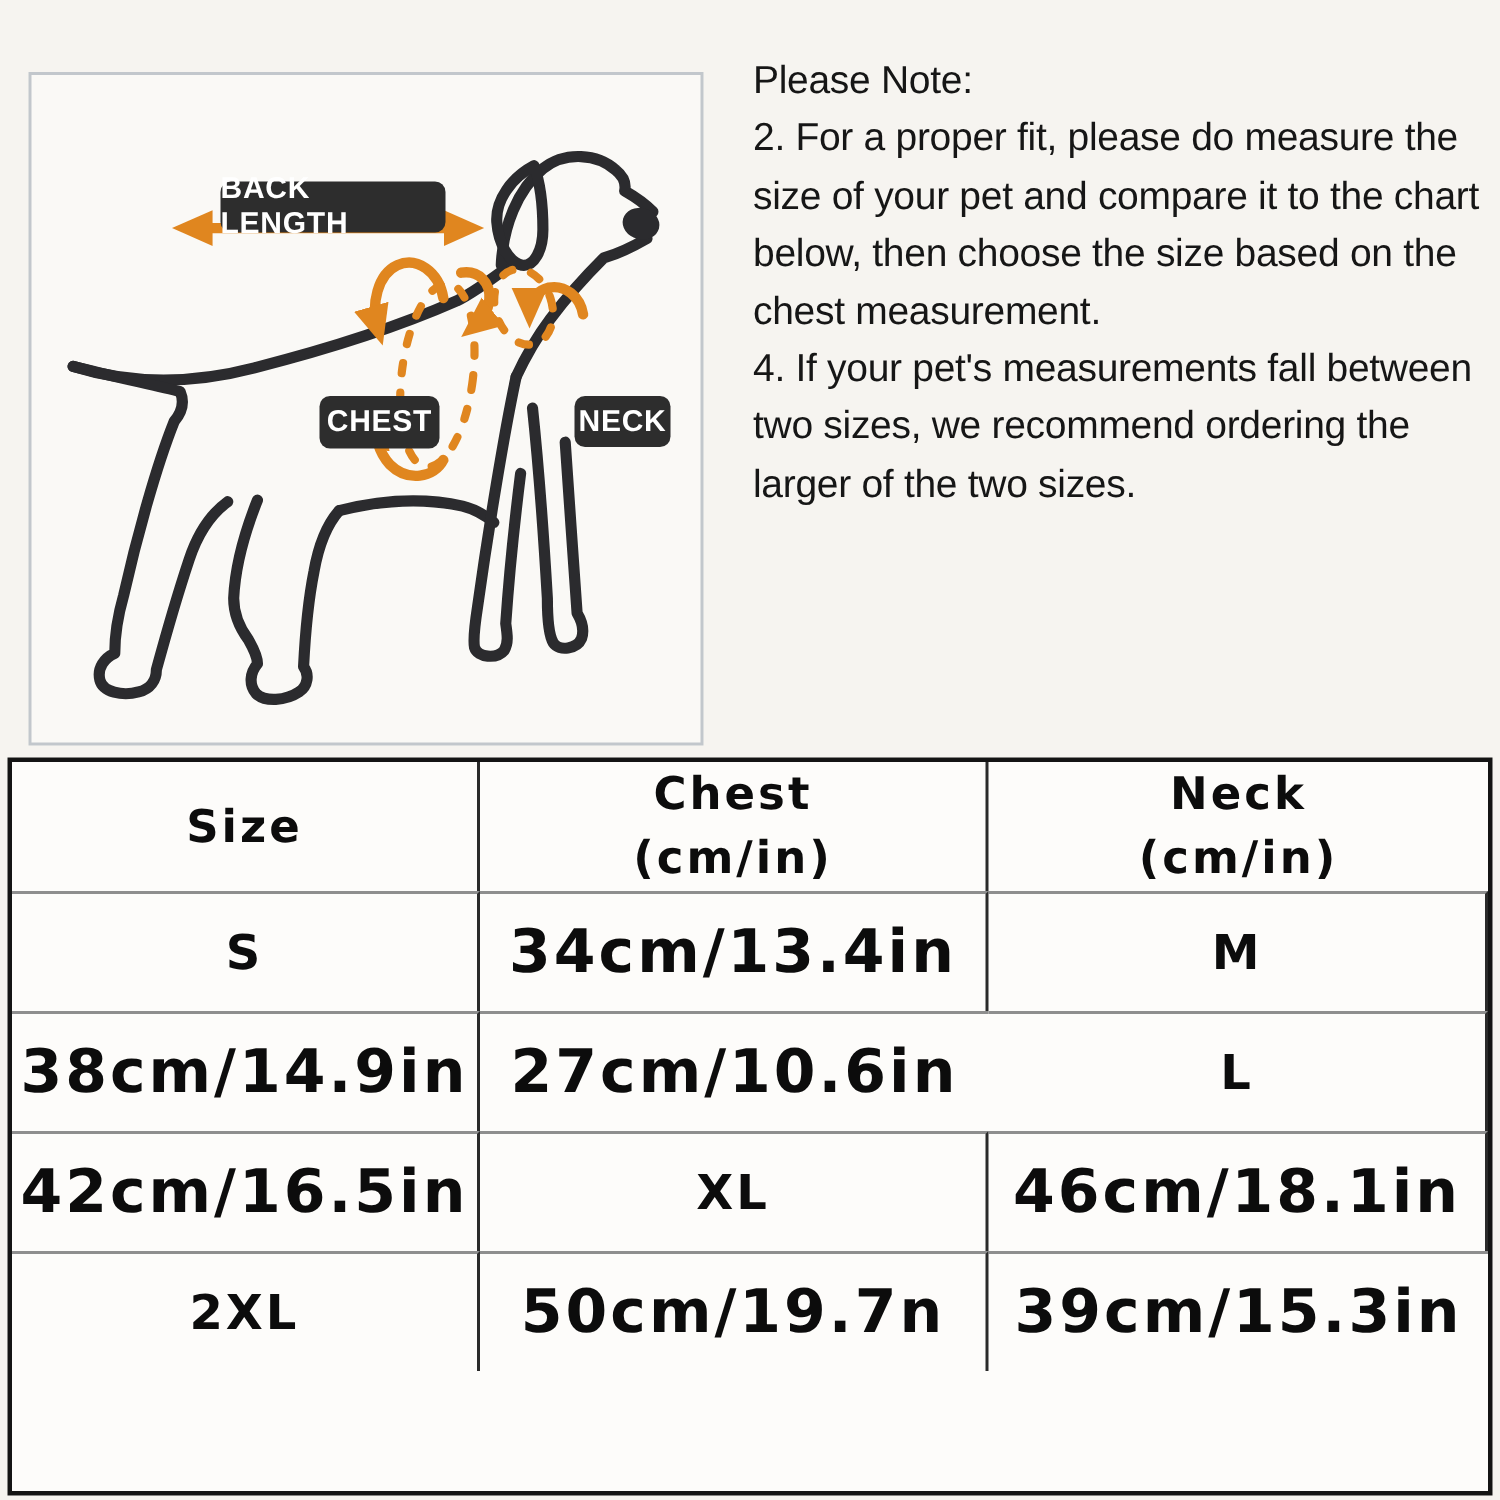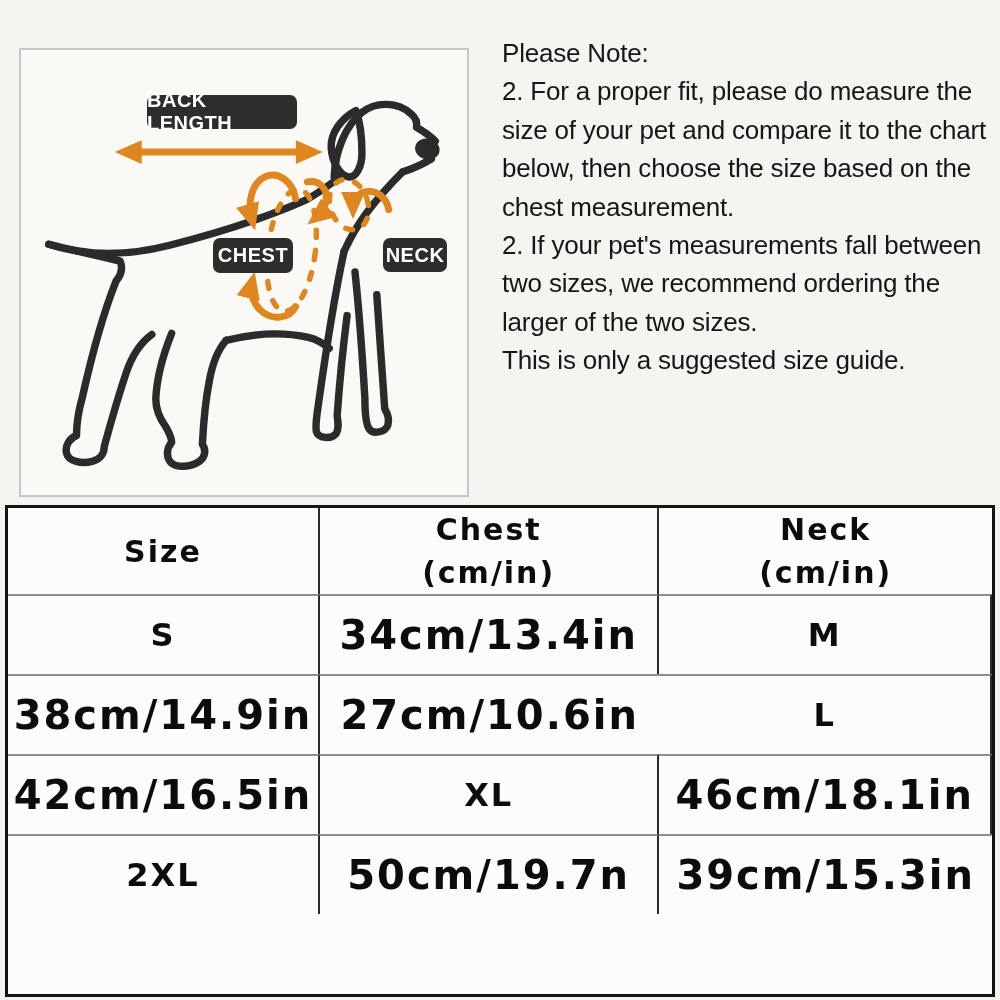--- a/index.html
+++ b/index.html
@@ -10,21 +10,21 @@
   }
   
   .diagram-box{
     position:absolute;left:19px;top:48px;width:450px;height:449px;
     background:#faf9f6;border:2px solid #c2c7cc;box-sizing:border-box;
   }
   .diagram-box svg{position:absolute;left:0;top:0;width:446px;height:445px;}
   .tag{
     position:absolute;background:#2d2d2d;color:#ffffff;border-radius:7px;
     display:flex;align-items:center;justify-content:center;
-    font-weight:bold;letter-spacing:.5px;
+    font-weight:bold;letter-spacing:.5px;margin-top:26px;
   }
   .tag-backlength{left:126px;top:45px;width:150px;height:34px;font-size:20px;}
   .tag-chest{left:192px;top:188px;width:80px;height:35px;font-size:20px;}
   .tag-neck{left:362px;top:188px;width:64px;height:34px;font-size:20px;}
   
   .notes{
     position:absolute;left:502px;top:34px;width:496px;
     font-size:26px;line-height:38.4px;letter-spacing:-.2px;color:#161616;
   }
   .notes div{white-space:pre-line;}
@@ -101,24 +101,23 @@
   <div class="tag tag-chest">CHEST</div>
   <div class="tag tag-neck">NECK</div>
 </div>
 
 <div class="notes">
   <div>Please Note:</div>
   <div>2. For a proper fit, please do measure the
 size of your pet and compare it to the chart
 below, then choose the size based on the
 chest measurement.</div>
-  <div>2. If your pet's measurements fall between
+  <div>4. If your pet's measurements fall between
 two sizes, we recommend ordering the
 larger of the two sizes.</div>
-  <div>This is only a suggested size guide.</div>
 </div>
 
 <div class="size-table">
 
   <div class="tc c1 th">Size</div>
   <div class="tc c2 th">Chest
 (cm/in)</div>
   <div class="tc c3 th">Neck
 (cm/in)</div>
 

